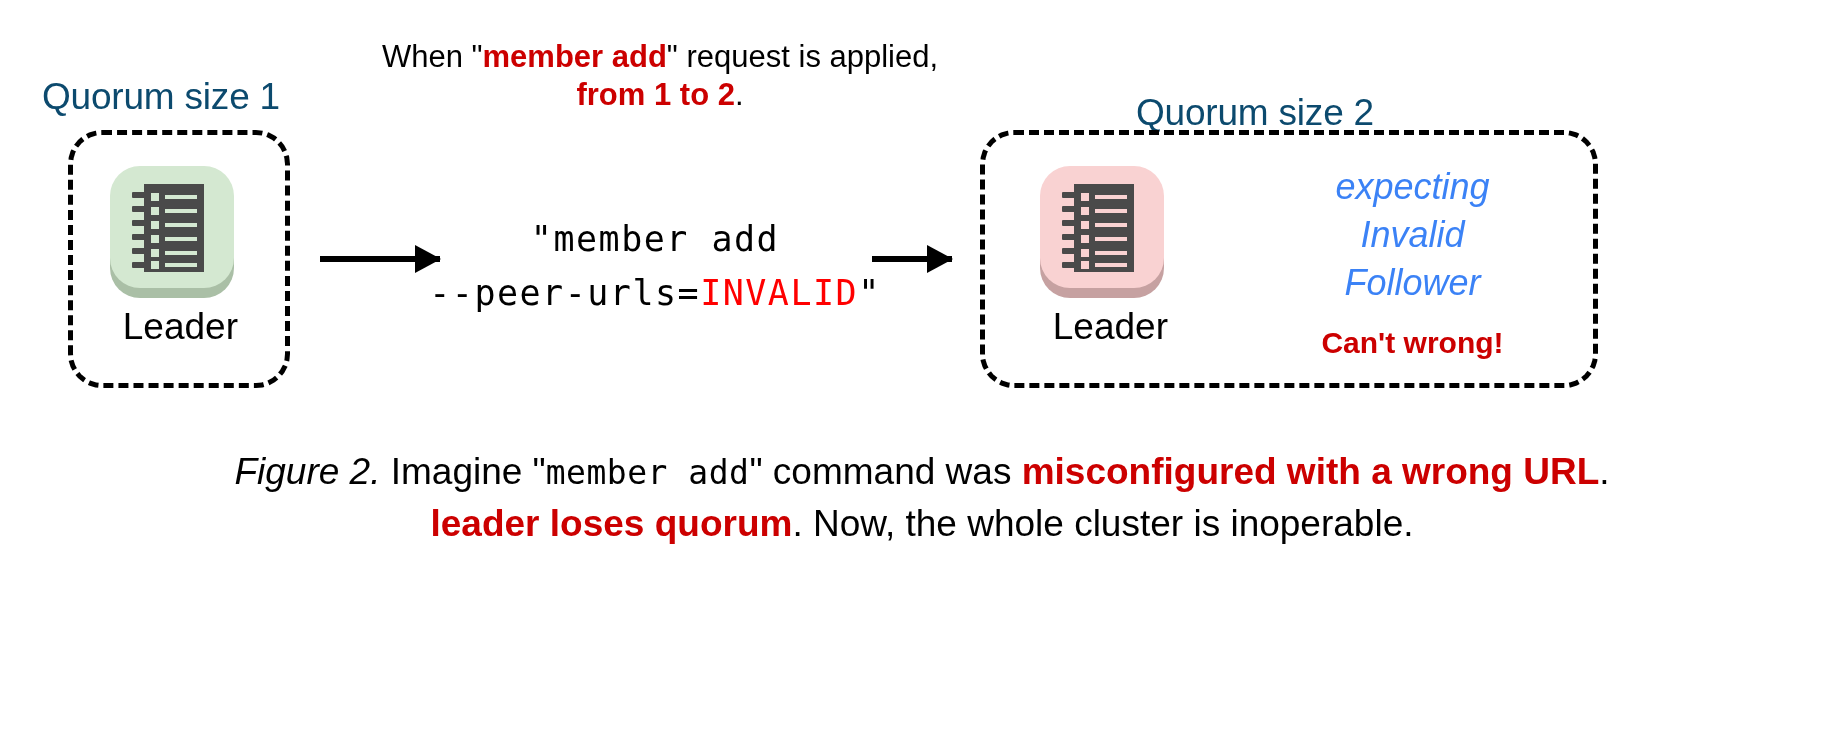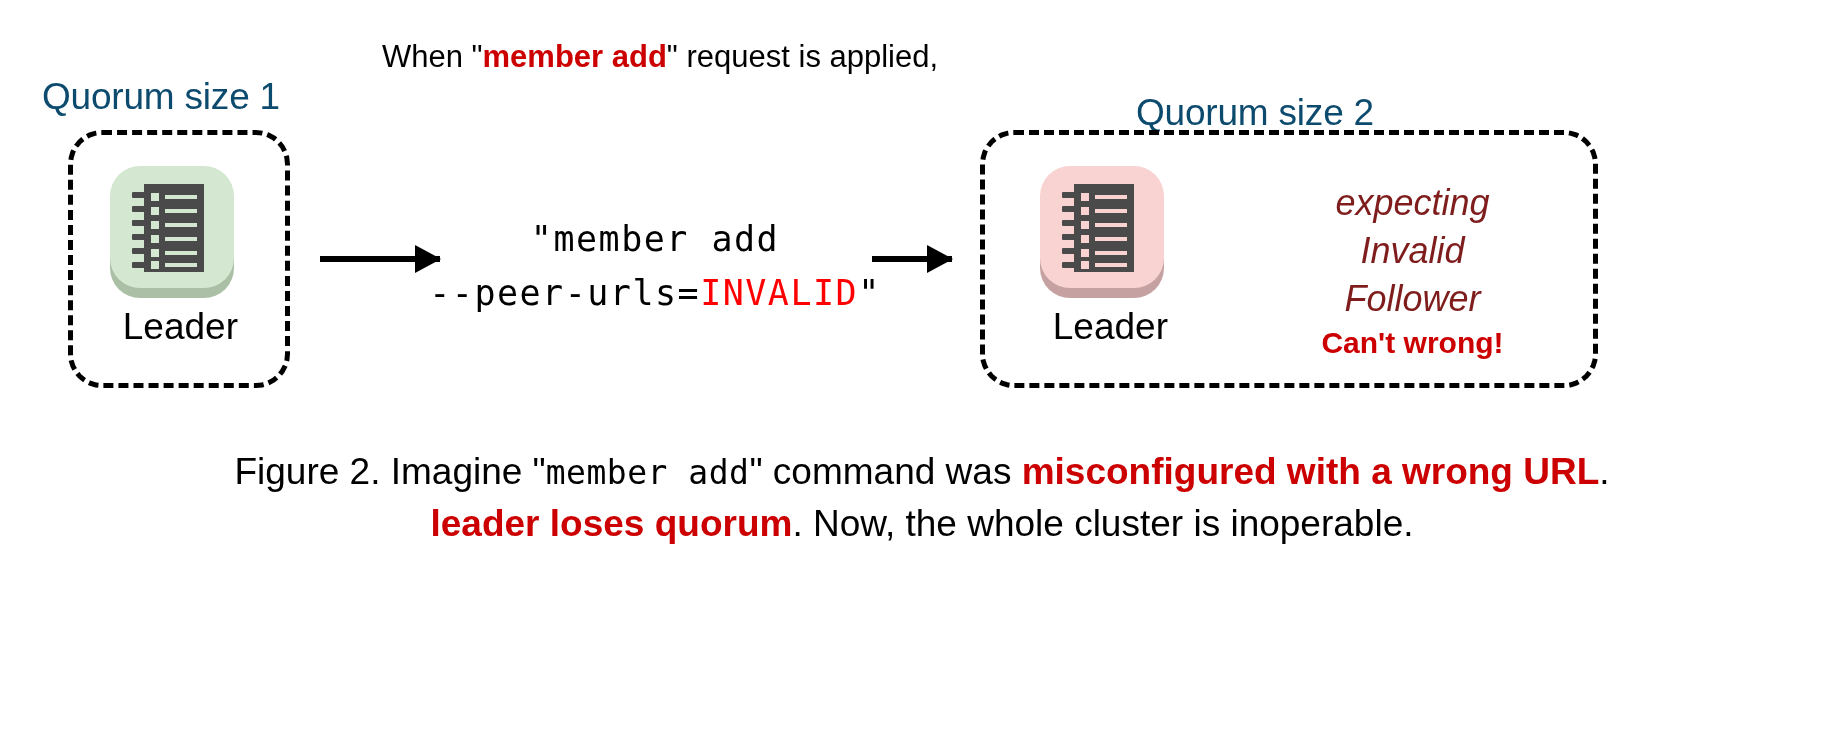--- a/index.html
+++ b/index.html
@@ -150,22 +150,21 @@
   
   #expecting-block {
     position: absolute;
     left: 1275px;
     top: 163px;
     width: 275px;
     text-align: center;
     font-style: italic;
     font-size: 36px;
     line-height: 48px;
-    color: #7f1d1d;
-    margin-top: 16px;
+    color: #3b82f6;
   }
   #cant-revert {
     position: absolute;
     left: 1275px;
     top: 328px;
     width: 275px;
     text-align: center;
     font-size: 30px;
     font-weight: bold;
     color: #cc0000;
@@ -176,21 +175,21 @@
   #caption {
     position: absolute;
     left: 52px;
     top: 446px;
     width: 1740px;
     text-align: center;
     font-size: 37px;
     line-height: 51px;
     color: #000;
   }
-  .cap-italic { }
+  .cap-italic { font-style: italic; }
   .cap-mono {
     font-family: "DejaVu Sans Mono", "Liberation Mono", monospace;
     font-size: 33px;
     letter-spacing: 0.5px;
   }
 </style>
 </head>
 <body>
 
 <div class="stage">
@@ -235,20 +234,21 @@
         </g>
       </svg>
     </div>
     <div class="node-label">Leader</div>
   </div>
 
   <div class="arrow" id="arrow-1"></div>
 
   <div id="top-note">
     <div><span>When "</span><span class="red-bold">member add</span><span>" request is applied,</span></div>
+    <div><span class="red-bold">from 1 to 2</span><span>.</span></div>
   </div>
 
   <div id="command-block">
     <div class="cmd-line">"member add</div>
     <div class="cmd-line"><span>--peer-urls=</span><span class="cmd-invalid">INVALID</span><span>"</span></div>
   </div>
 
   <div class="arrow" id="arrow-2"></div>
 
   <div class="cluster-title" id="title-right">Quorum size 2</div>

